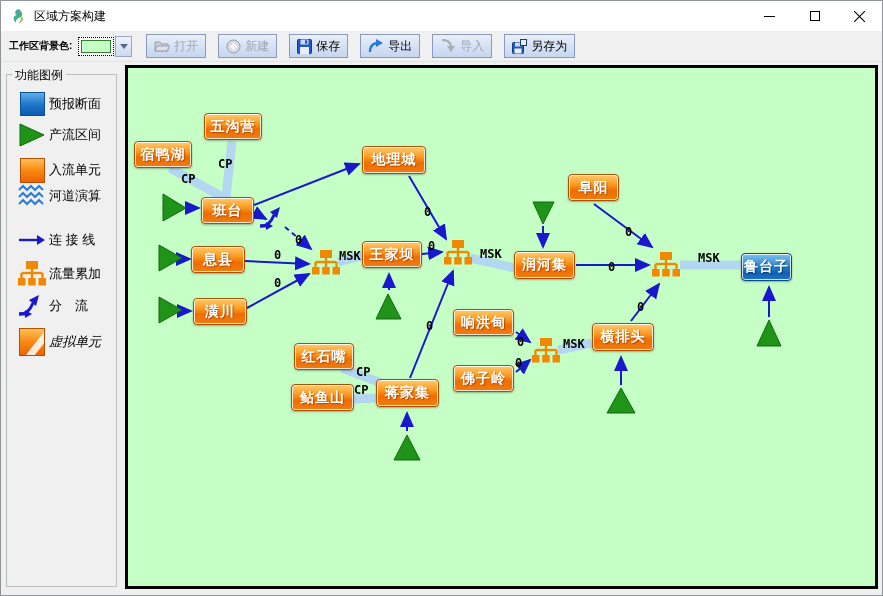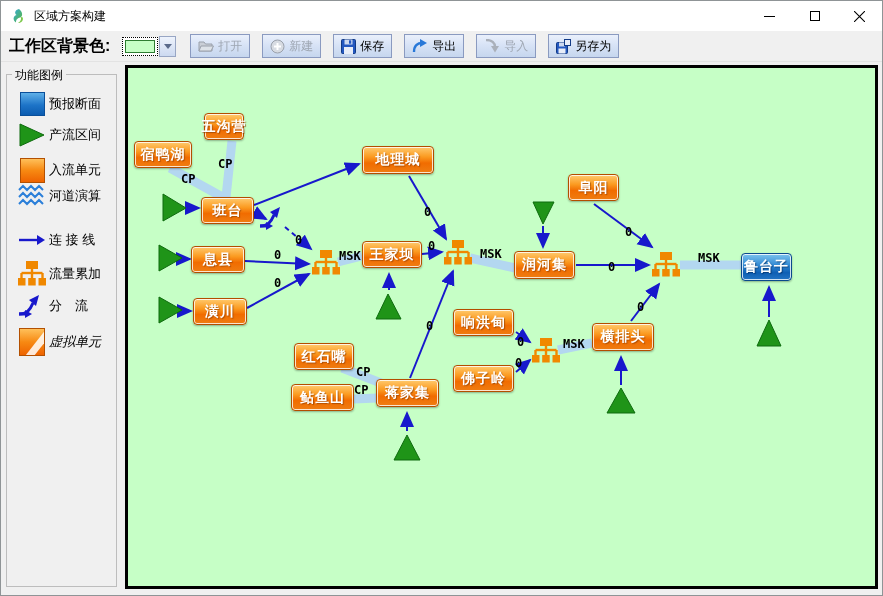--- a/index.html
+++ b/index.html
@@ -11,21 +11,21 @@
     display:flex;align-items:center;}
   .app-icon{width:16px;height:16px;margin:0 8px 0 9px;}
   .title-text{font-size:12px;color:#000;}
   .win-controls{position:absolute;right:0;top:0;height:30px;display:flex;}
   .wc{width:45px;height:30px;display:flex;align-items:center;justify-content:center;}
   .min-bar{width:11px;height:1px;background:#000;}
   .max-box{width:10px;height:10px;border:1px solid #000;}
   
   .toolbar{position:absolute;left:0;top:30px;right:0;height:31px;background:#f0f0f0;
     border-bottom:1px solid #e3e3e3;display:flex;align-items:center;padding-left:8px;}
-  .bg-label{font-size:16px;font-weight:bold;color:#000;margin-right:12px;white-space:nowrap;}
+  .bg-label{font-size:10px;font-weight:bold;color:#000;margin-right:6px;white-space:nowrap;}
   .swatch-wrap{display:flex;align-items:center;margin-right:14px;}
   .swatch-outer{border:1px dotted #000;padding:2px;background:#fff;}
   .swatch{display:block;width:30px;height:13px;background:#c6ffc6;border:1px solid #2e7d32;}
   .drop-btn{width:17px;height:21px;margin-left:1px;background:linear-gradient(180deg,#eef3fc,#ccd9f0);
     border:1px solid #98a6c4;display:flex;align-items:center;justify-content:center;}
   .drop-caret{width:0;height:0;border-left:4px solid transparent;border-right:4px solid transparent;
     border-top:5px solid #5a6websafe;border-top:5px solid #5a6a8a;}
   .tool-btn{display:inline-flex;align-items:center;gap:4px;height:24px;padding:0 7px;margin-right:12px;
     background:linear-gradient(180deg,#eaf0fb,#d8e3f6 45%,#c6d6ee);border:1px solid #8a9ac0;
     font-size:12px;color:#000;cursor:default;}
@@ -330,24 +330,24 @@
         <text class="edge-label" x="300" y="182">0</text>
         <text class="edge-label" x="298" y="262">0</text>
         <text class="edge-label" x="480" y="203">0</text>
         <text class="edge-label" x="497" y="168">0</text>
         <text class="edge-label" x="509" y="243">0</text>
         <text class="edge-label" x="389" y="278">0</text>
         <text class="edge-label" x="387" y="299">0</text>
       </g>
     </svg>
 
-    <div class="node" style="left:76px;top:45px;width:40px;height:27px;">五沟营</div>
+    <div class="node" style="left:76px;top:45px;width:58px;height:27px;">五沟营</div>
     <div class="node" style="left:6px;top:73px;width:58px;height:27px;">宿鸭湖</div>
     <div class="node" style="left:73px;top:129px;width:53px;height:27px;">班台</div>
-    <div class="node" style="left:234px;top:78px;width:72px;height:28px;">地理城</div>
+    <div class="node" style="left:234px;top:78px;width:64px;height:28px;">地理城</div>
     <div class="node" style="left:63px;top:178px;width:54px;height:27px;">息县</div>
     <div class="node" style="left:65px;top:230px;width:54px;height:27px;">潢川</div>
     <div class="node" style="left:234px;top:173px;width:60px;height:27px;">王家坝</div>
     <div class="node" style="left:166px;top:275px;width:60px;height:27px;">红石嘴</div>
     <div class="node" style="left:163px;top:316px;width:63px;height:27px;">鲇鱼山</div>
     <div class="node" style="left:248px;top:311px;width:63px;height:28px;">蒋家集</div>
     <div class="node" style="left:325px;top:241px;width:61px;height:27px;">响洪甸</div>
     <div class="node" style="left:325px;top:297px;width:61px;height:27px;">佛子岭</div>
     <div class="node" style="left:386px;top:183px;width:61px;height:28px;">润河集</div>
     <div class="node" style="left:440px;top:106px;width:51px;height:27px;">阜阳</div>

